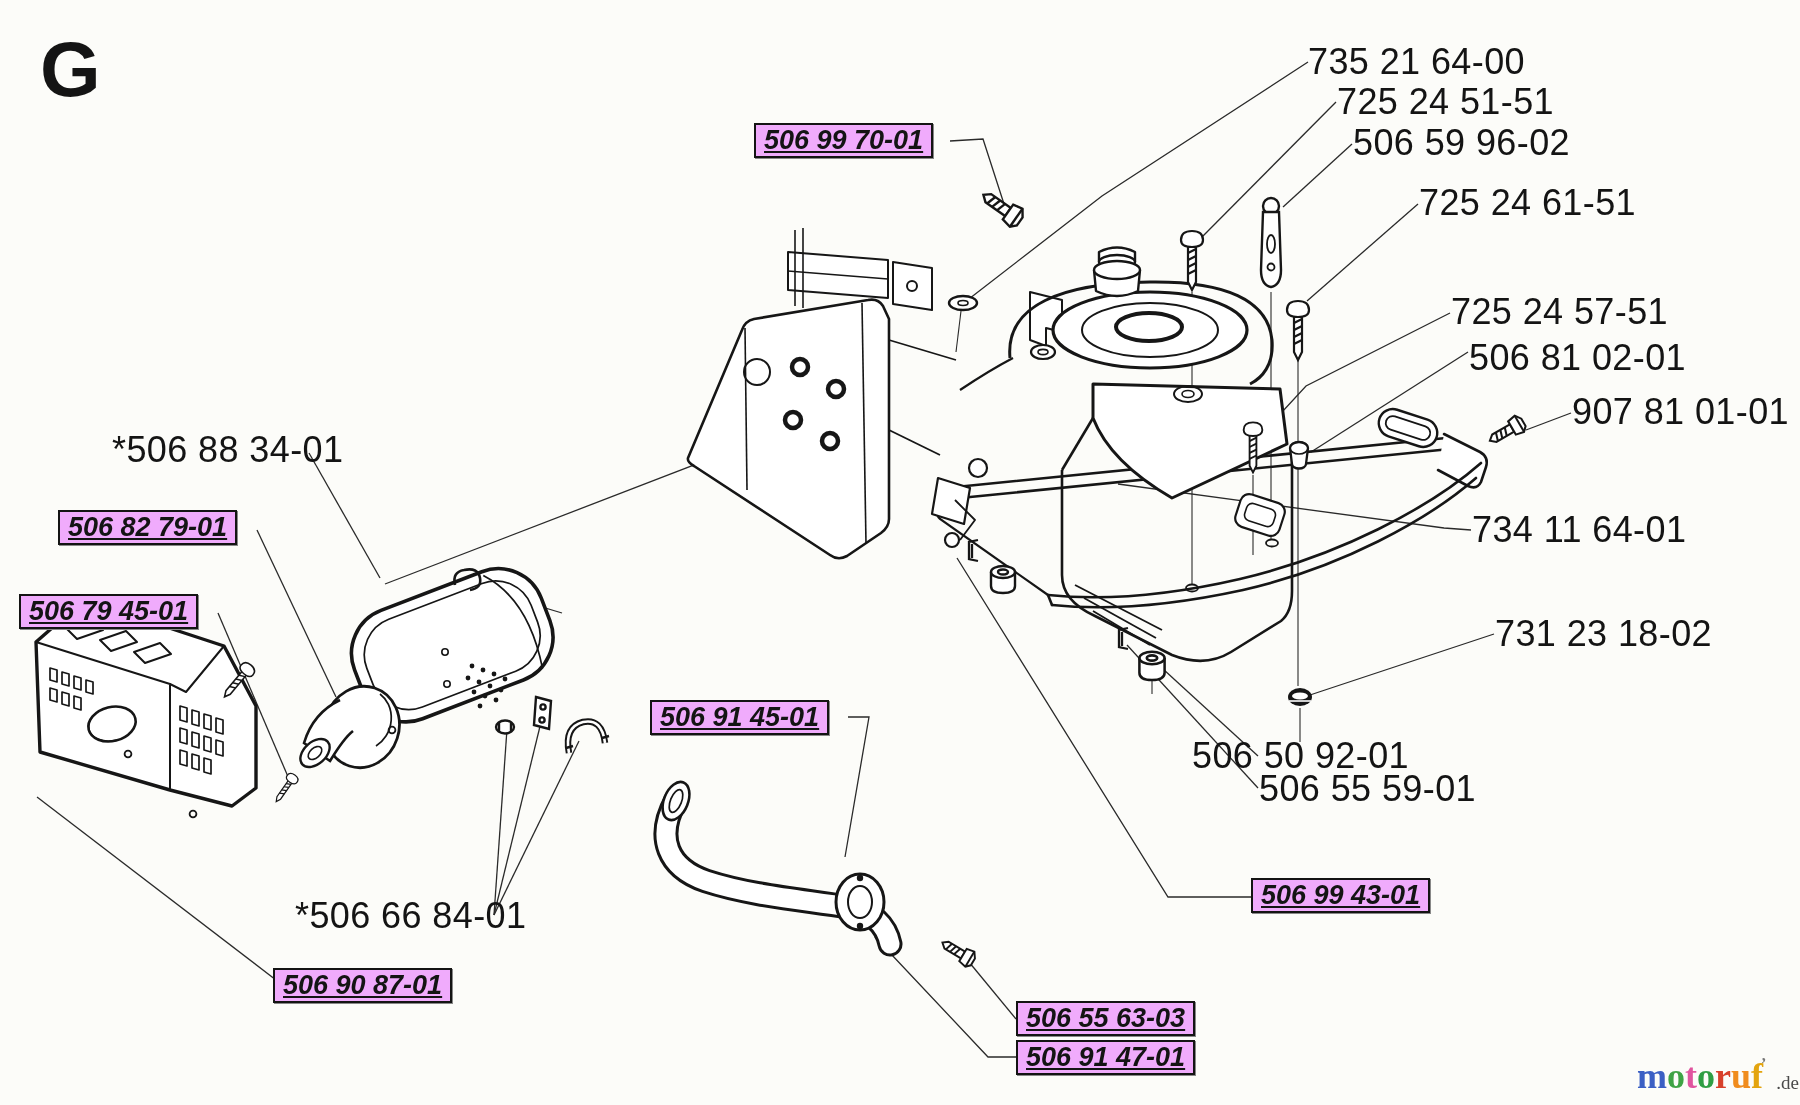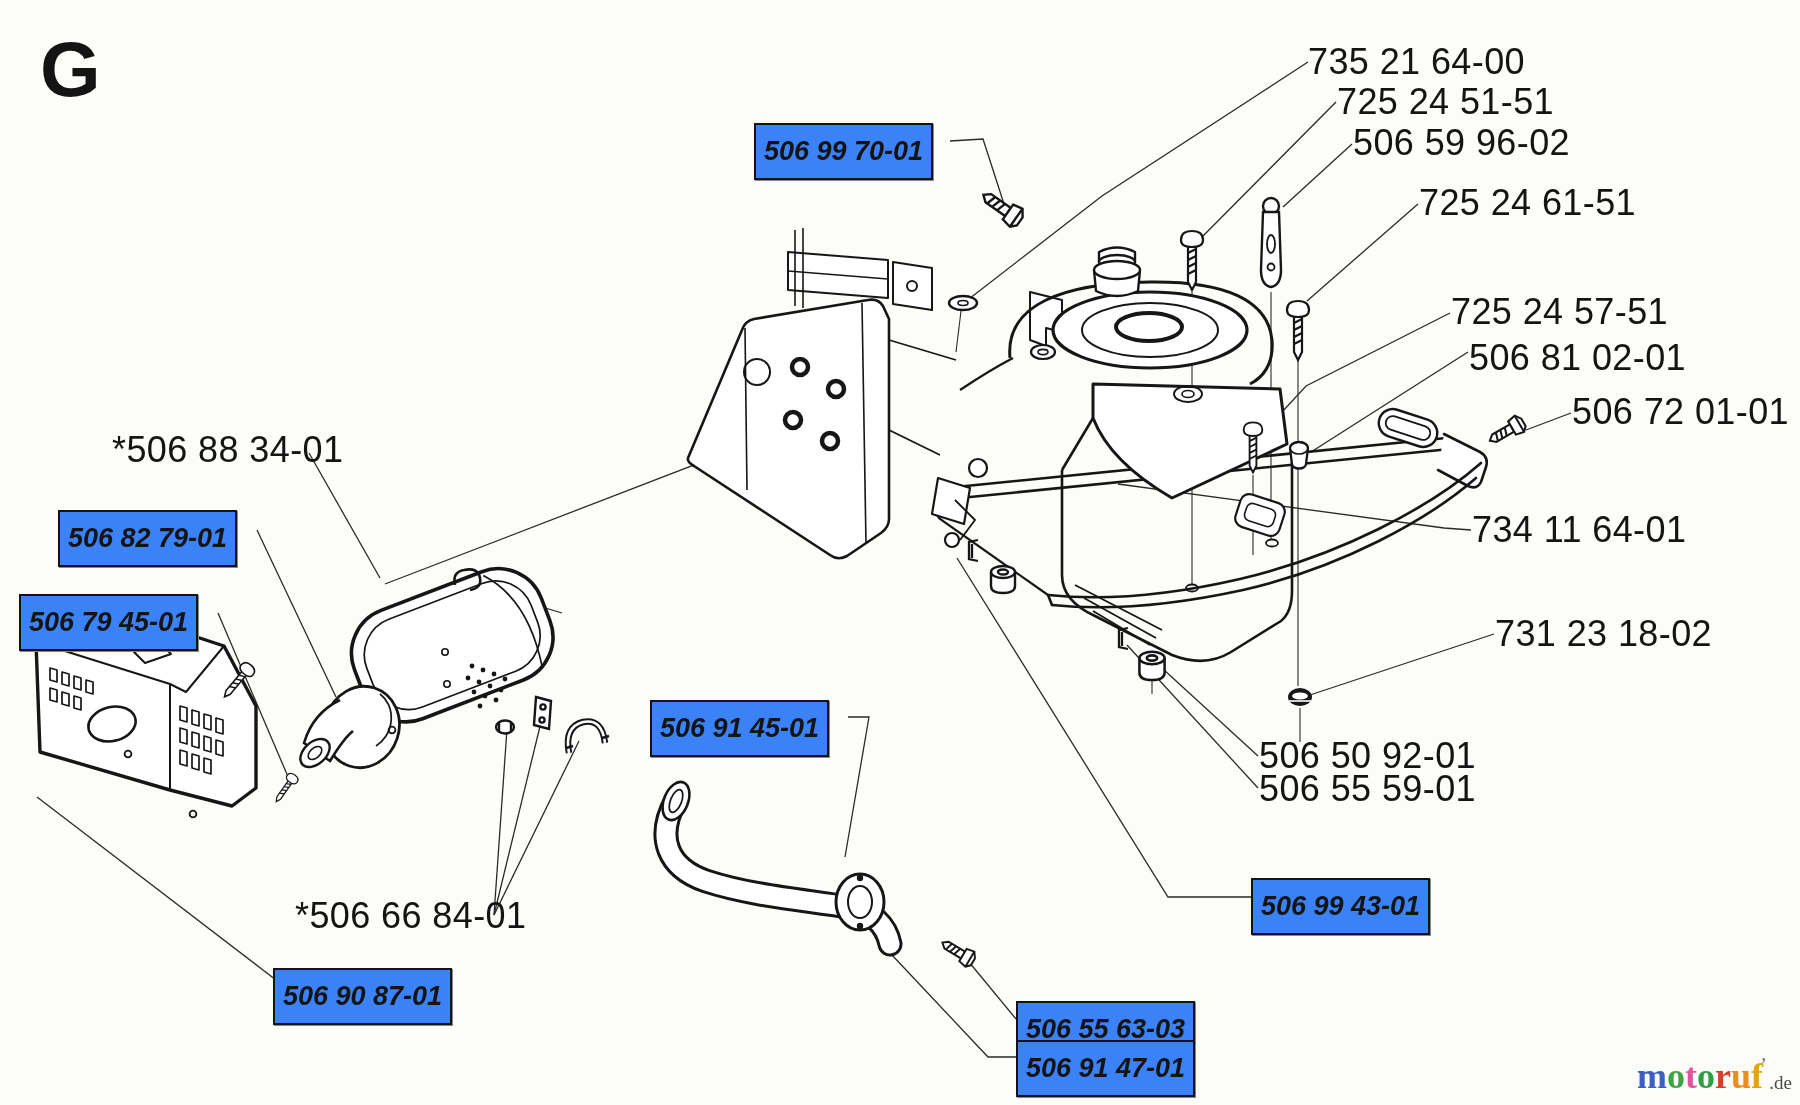--- a/index.html
+++ b/index.html
@@ -3,27 +3,27 @@
 <meta charset="utf-8">
 <style>
   html,body{margin:0;padding:0;background:#e8e8e8;}
   .stage{position:relative;width:1800px;height:1105px;background:#fcfcf9;overflow:hidden;
          font-family:"Liberation Sans",sans-serif;color:#141414;}
   .stage svg{position:absolute;left:0;top:0;}
   .section-letter{position:absolute;left:40px;top:30px;font-size:78px;font-weight:700;line-height:1;
                   font-family:"Liberation Sans",sans-serif;}
   .plabel{position:absolute;font-size:36px;letter-spacing:.4px;white-space:nowrap;line-height:28px;}
   .blabel{position:absolute;font-size:27px;font-weight:700;font-style:italic;white-space:nowrap;
-          border:2px solid #141414;background:#3b82f6;padding:12px 8px;line-height:29px;
-          box-shadow:1px 1px 0 #888;}
+          border:2px solid #141414;background:#f0abfc;padding:1px 8px;line-height:29px;
+          box-shadow:1px 1px 0 #888;text-decoration:underline;}
   .logo{position:absolute;left:1637px;top:1056px;display:flex;align-items:flex-end;
         font-family:"Liberation Serif",serif;font-weight:700;}
   .logo .ltr{font-size:36px;line-height:1;}
   .logo .tick{font-size:16px;color:#777;line-height:1;margin:0 0 22px -2px;}
-  .logo .suffix{font-size:19px;color:#4a4a4a;font-weight:400;line-height:1.15;margin-left:3px;}
+  .logo .suffix{font-size:19px;color:#4a4a4a;font-weight:400;line-height:1.15;margin-left:10px;}
 </style>
 </head>
 <body>
 
 <div class="stage">
 
   <svg width="1800" height="1105" viewBox="0 0 1800 1105">
     <defs>
       <g id="vscrew" stroke="#161616" stroke-width="2.2" fill="#fff">
         <path d="M-4,4 L-4,42 L0,50 L4,42 L4,4 Z"></path>
@@ -300,24 +300,24 @@
   </svg>
 
   <div class="section-letter">G</div>
 
   <div class="plabel" style="left:1308px;top:48px">735 21 64-00</div>
   <div class="plabel" style="left:1337px;top:88px">725 24 51-51</div>
   <div class="plabel" style="left:1353px;top:129px">506 59 96-02</div>
   <div class="plabel" style="left:1419px;top:189px">725 24 61-51</div>
   <div class="plabel" style="left:1451px;top:298px">725 24 57-51</div>
   <div class="plabel" style="left:1469px;top:344px">506 81 02-01</div>
-  <div class="plabel" style="left:1572px;top:398px">506 72 01-01</div>
+  <div class="plabel" style="left:1572px;top:398px">907 81 01-01</div>
   <div class="plabel" style="left:1472px;top:516px">734 11 64-01</div>
   <div class="plabel" style="left:1495px;top:620px">731 23 18-02</div>
-  <div class="plabel" style="left:1259px;top:742px">506 50 92-01</div>
+  <div class="plabel" style="left:1192px;top:742px">506 50 92-01</div>
   <div class="plabel" style="left:1259px;top:775px">506 55 59-01</div>
   <div class="plabel" style="left:112px;top:436px">*506 88 34-01</div>
   <div class="plabel" style="left:295px;top:902px">*506 66 84-01</div>
 
   <div class="blabel" style="left:754px;top:123px">506 99 70-01</div>
   <div class="blabel" style="left:58px;top:510px">506 82 79-01</div>
   <div class="blabel" style="left:19px;top:594px">506 79 45-01</div>
   <div class="blabel" style="left:273px;top:968px">506 90 87-01</div>
   <div class="blabel" style="left:650px;top:700px">506 91 45-01</div>
   <div class="blabel" style="left:1016px;top:1001px">506 55 63-03</div>

